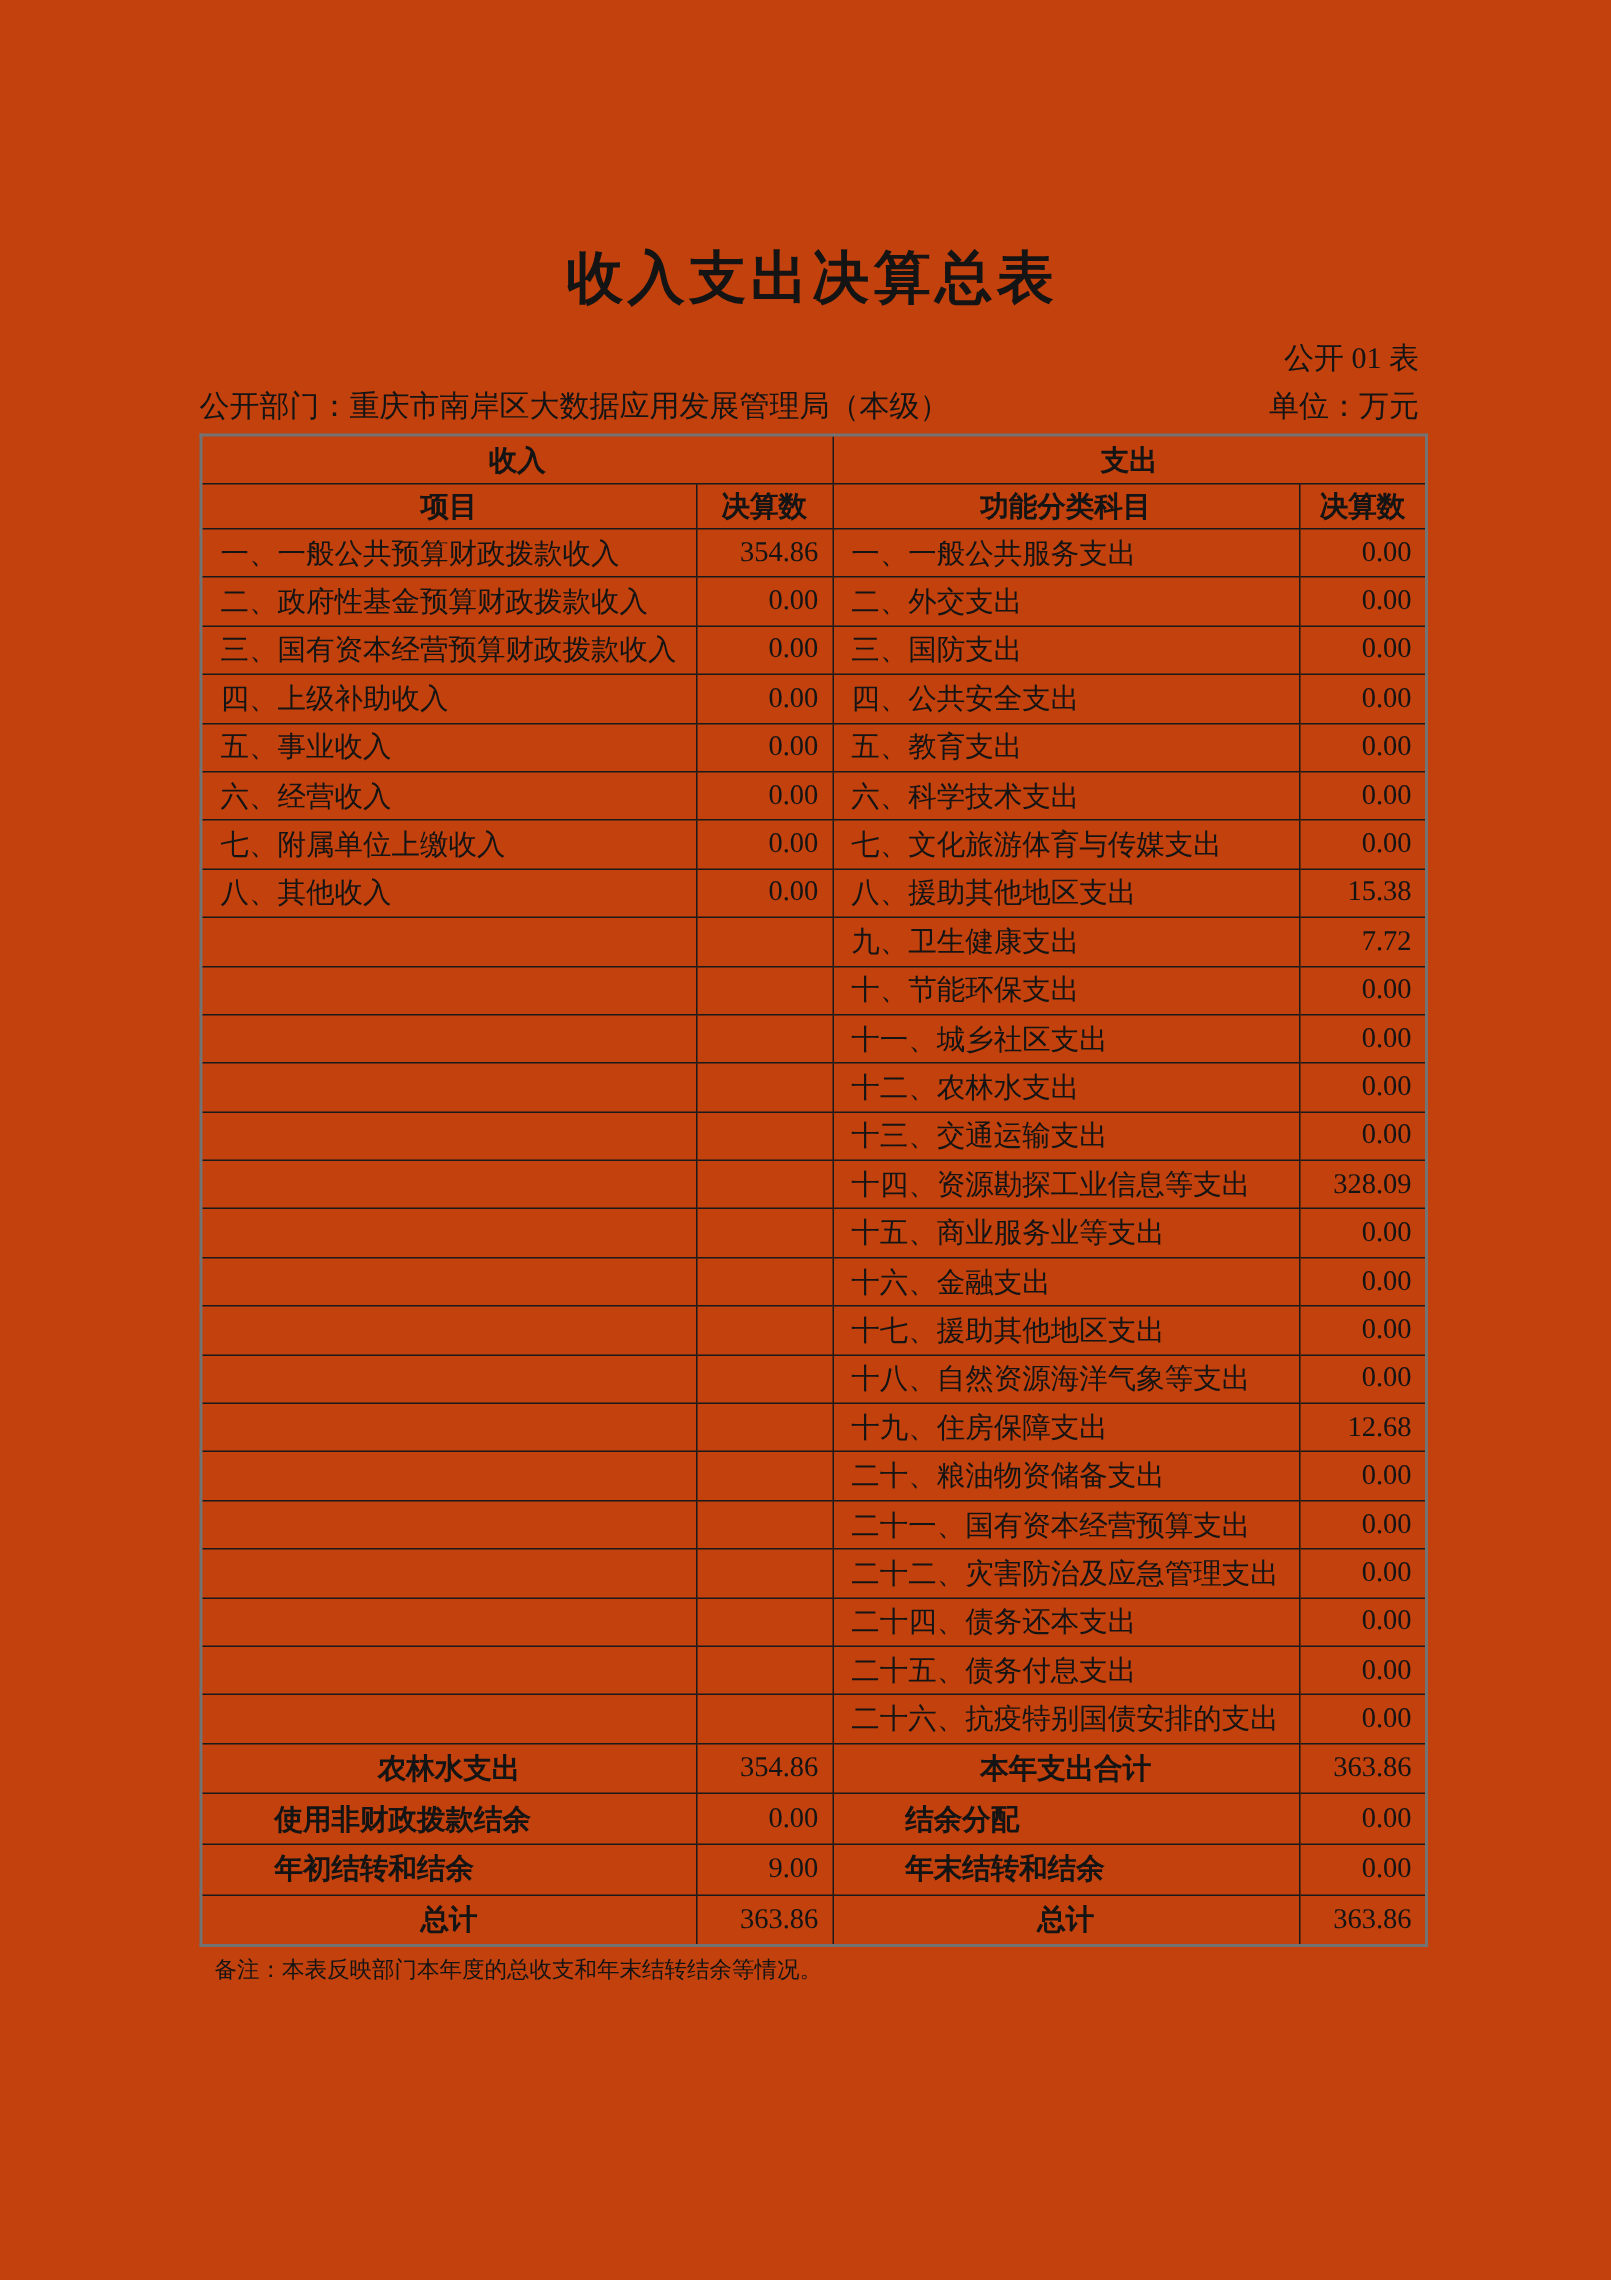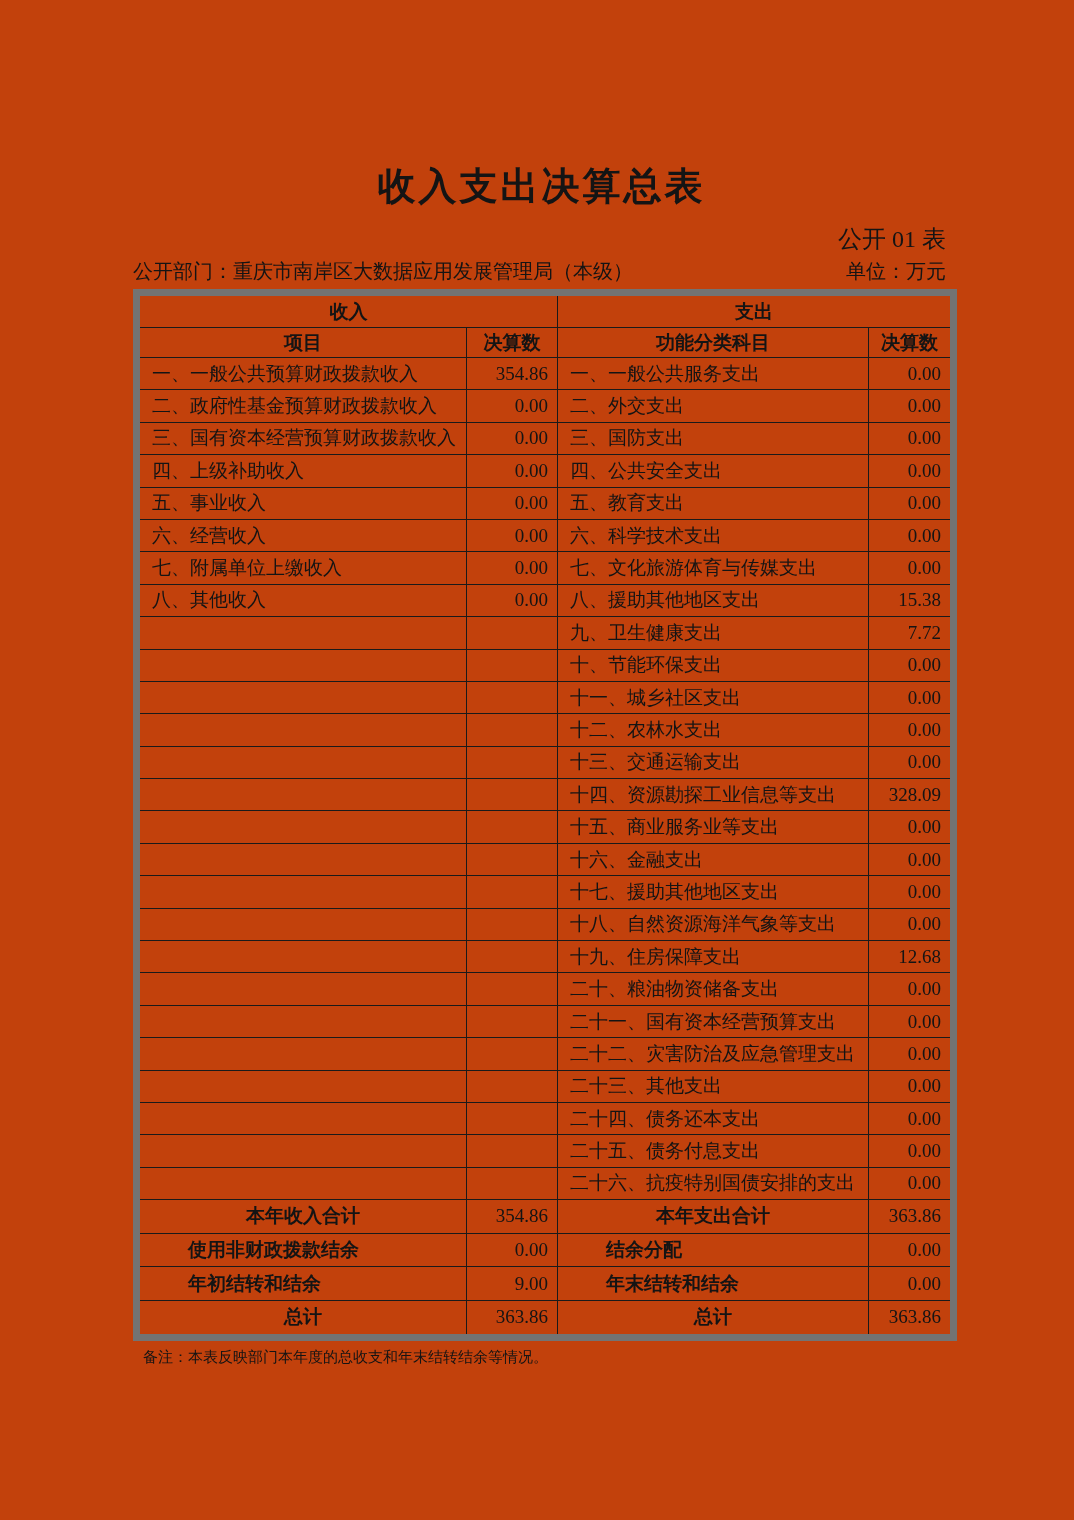--- a/index.html
+++ b/index.html
@@ -27,42 +27,42 @@
   .doc-title {
     margin: 165px 0 0 0;
     font-size: 38px;
     line-height: 42px;
     font-weight: bold;
     text-align: center;
     letter-spacing: 3px;
   }
   .form-number-line {
     margin-top: 20px;
-    font-size: 24px;
+    font-size: 20px;
     line-height: 24px;
     text-align: right;
     padding-right: 4px;
   }
   .meta-line {
     margin-top: 7px;
     font-size: 20px;
     line-height: 26px;
     display: flex;
     justify-content: space-between;
     align-items: flex-end;
   }
   .meta-line .unit {
     padding-right: 4px;
   }
   table.fin-table {
     margin-top: 5px;
     border-collapse: collapse;
     table-layout: fixed;
     width: 817px;
-    border: 7px solid #737373;
+    border: 2px solid #737373;
   }
   .fin-table th, .fin-table td {
     border: 1px solid #1a1a1a;
     font-size: 19px;
     font-weight: normal;
     padding: 0;
     overflow: hidden;
     white-space: nowrap;
   }
   .fin-table thead th {
@@ -261,43 +261,37 @@
           </tr>
           <tr>
             <td class="item"></td>
             <td class="val"></td>
             <td class="item">二十二、灾害防治及应急管理支出</td>
             <td class="val">0.00</td>
           </tr>
           <tr>
             <td class="item"></td>
             <td class="val"></td>
-            <td class="item">二十三、其他支出</td>
-            <td class="val">0.00</td>
-          </tr>
-          <tr>
-            <td class="item"></td>
-            <td class="val"></td>
             <td class="item">二十四、债务还本支出</td>
             <td class="val">0.00</td>
           </tr>
           <tr>
             <td class="item"></td>
             <td class="val"></td>
             <td class="item">二十五、债务付息支出</td>
             <td class="val">0.00</td>
           </tr>
           <tr>
             <td class="item"></td>
             <td class="val"></td>
             <td class="item">二十六、抗疫特别国债安排的支出</td>
             <td class="val">0.00</td>
           </tr>
           <tr class="summary">
-            <td class="label-center">本年收入合计</td>
+            <td class="label-center">农林水支出</td>
             <td class="val">354.86</td>
             <td class="label-center">本年支出合计</td>
             <td class="val">363.86</td>
           </tr>
           <tr class="summary">
             <td class="label-indent">使用非财政拨款结余</td>
             <td class="val">0.00</td>
             <td class="label-indent">结余分配</td>
             <td class="val">0.00</td>
           </tr>

